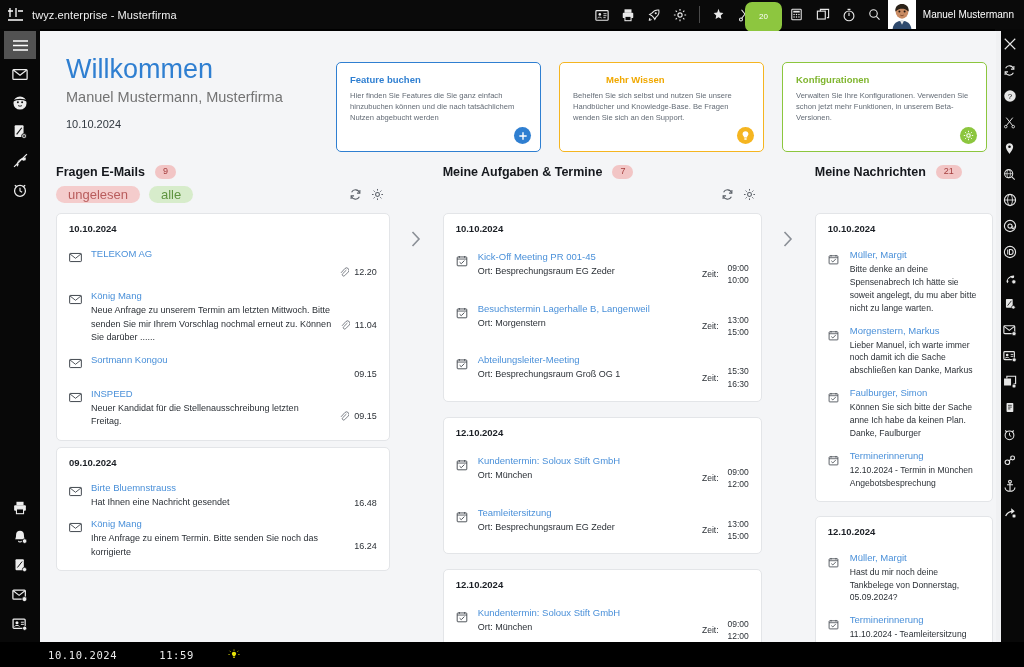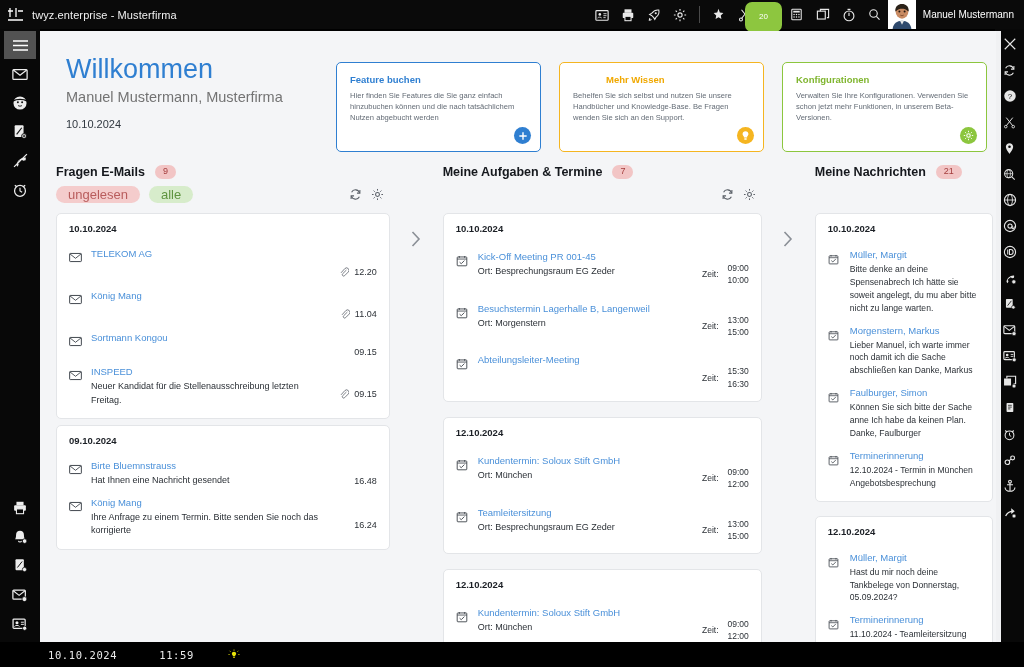--- a/index.html
+++ b/index.html
@@ -578,20 +578,21 @@
 
           <div class="item">
             <span class="item-ico">
               <svg width="13" height="13" viewBox="0 0 16 16">
                   <rect x=".8" y="3" width="14.4" height="10" rx=".8" fill="none" stroke="#3d434a" stroke-width="1.2"></rect>
                   <path d="M1.2 3.6 L8 9 L14.8 3.6" fill="none" stroke="#3d434a" stroke-width="1.1"></path>
                 </svg>
             </span>
             <span class="item-body">
               <span class="item-title" style="display:block">König Mang</span>
+              <span class="item-desc" style="display:block">Neue Anfrage zu unserem Termin am letzten Mittwoch. Bitte senden Sie mir Ihrem Vorschlag nochmal erneut zu. Können Sie darüber ......</span>
             </span>
             <span class="item-meta">
               <span class="clip">
                 <svg width="10" height="10" viewBox="0 0 14 14">
                     <path d="M10.4 4.2 L5.2 9.4a1.9 1.9 0 0 0 2.7 2.7l5.2-5.2a3.4 3.4 0 0 0-4.8-4.8L2.8 8.2" fill="none" stroke="#5a6068" stroke-width="1.1"></path>
                   </svg>
               </span>
               <span class="item-time">11.04</span>
             </span>
           </div>
@@ -752,20 +753,21 @@
             <span class="item-ico">
               <svg width="12" height="12" viewBox="0 0 16 16">
                   <rect x="1.6" y="2.6" width="12.8" height="11.8" rx="1" fill="none" stroke="#3d434a" stroke-width="1.2"></rect>
                   <path d="M1.6 5.4h12.8" stroke="#3d434a" stroke-width="1.1"></path>
                   <path d="M4.4 1.4v2.4M11.6 1.4v2.4" stroke="#3d434a" stroke-width="1.2"></path>
                   <path d="M4.8 9.6 L7 11.6 L11.2 7.4" fill="none" stroke="#3d434a" stroke-width="1.2"></path>
                 </svg>
             </span>
             <span class="item-body">
               <span class="item-title" style="display:block">Abteilungsleiter-Meeting</span>
+              <span class="item-desc" style="display:block">Ort: Besprechungsraum Groß OG 1</span>
             </span>
             <span class="tk-meta">
               <span class="tk-zeit">Zeit:</span>
               <span class="tk-times">
                 <span style="display:block">15:30</span>
                 <span style="display:block">16:30</span>
               </span>
             </span>
           </div>
         </div>

